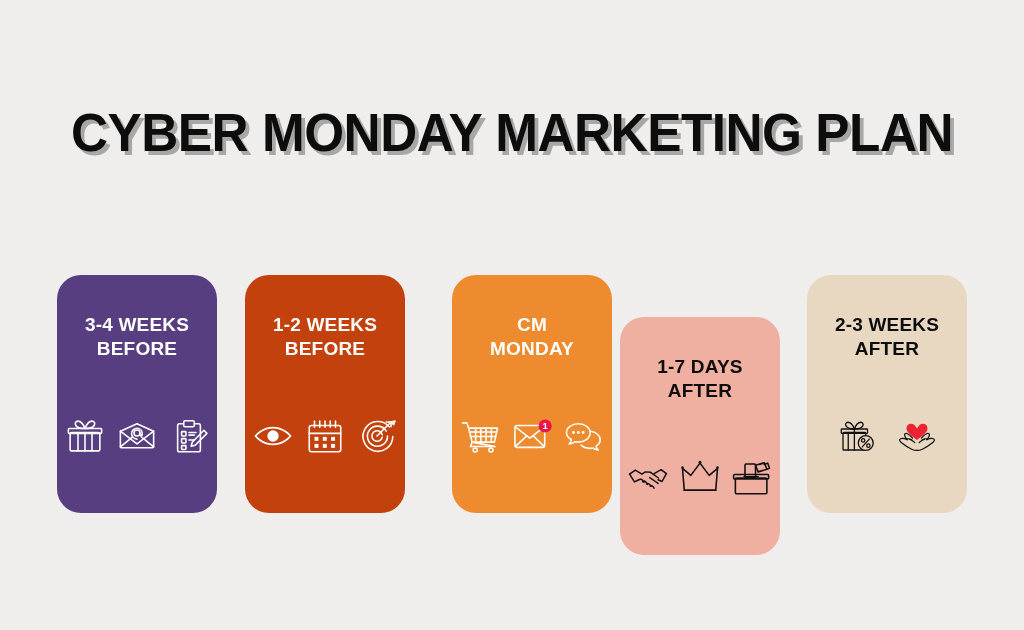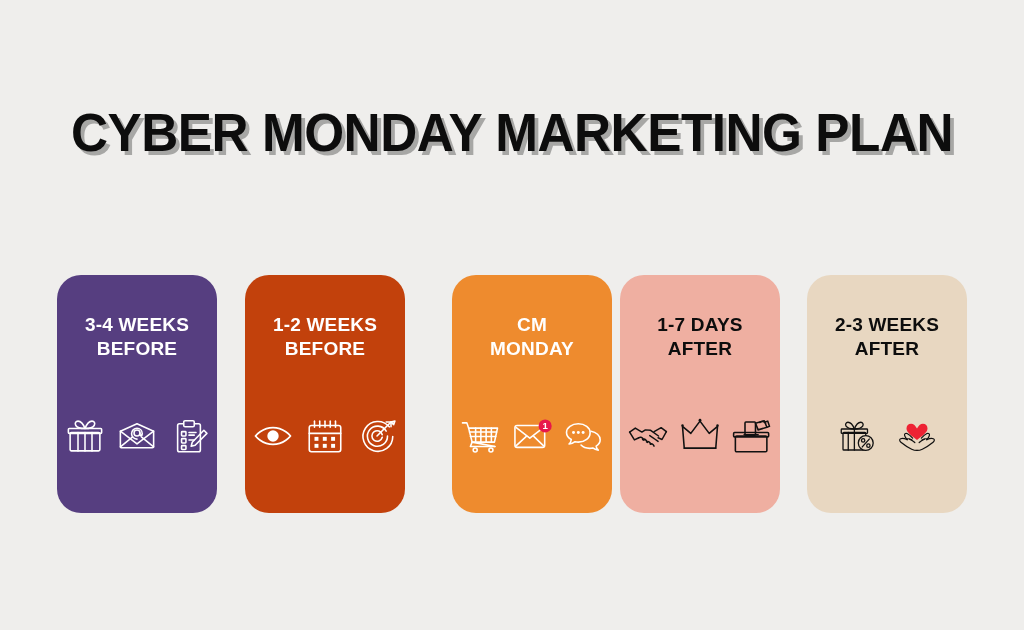--- a/index.html
+++ b/index.html
@@ -44,21 +44,21 @@
     position: absolute;
     top: 0;
     width: 160px;
     height: 238px;
     border-radius: 24px;
     box-sizing: border-box;
   }
   .card.c0 { left: 0px;   background: #563E80; }
   .card.c1 { left: 188px; background: #c2410c; }
   .card.c2 { left: 375px; background: #EE8B2E; margin-left: 20px; }
-  .card.c3 { left: 563px; background: #EFAFA1; }
+  .card.c3 { left: 563px; background: #EFAFA1; margin-top: 42px; }
   .card.c4 { left: 750px; background: #E8D7C1; }
 
   .card-label {
     position: absolute;
     left: 6px;
     right: 6px;
     top: 38px;
     text-align: center;
     font-family: "Liberation Sans", sans-serif;
     font-weight: bold;

